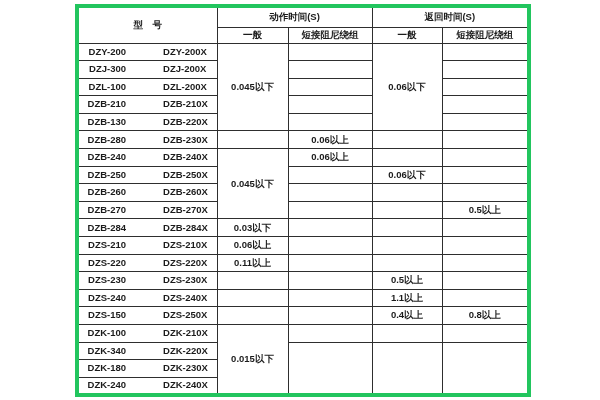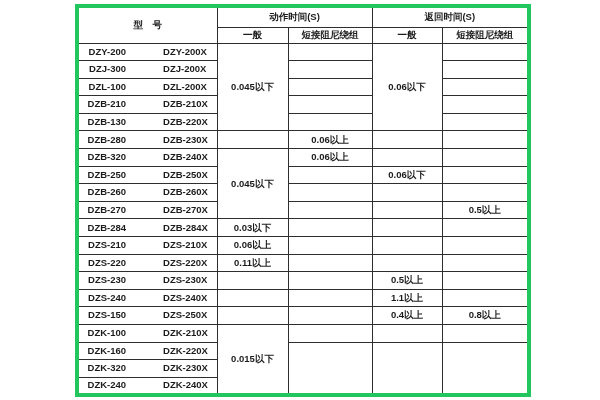--- a/index.html
+++ b/index.html
@@ -118,21 +118,21 @@
         </td>
       <td></td>
       <td>0.06以上</td>
       <td></td>
       <td></td>
     </tr>
 
     <tr class="d">
       <td>
           <span class="model-pair">
-            <span>DZB-320</span>
+            <span>DZB-240</span>
             <span>DZB-240X</span>
           </span>
         </td>
       <td rowspan="4">0.045以下</td>
       <td>0.06以上</td>
       <td></td>
       <td></td>
     </tr>
 
     <tr class="d">
@@ -258,33 +258,33 @@
         </td>
       <td rowspan="4">0.015以下</td>
       <td></td>
       <td></td>
       <td></td>
     </tr>
 
     <tr class="d">
       <td>
           <span class="model-pair">
-            <span>DZK-160</span>
+            <span>DZK-340</span>
             <span>DZK-220X</span>
           </span>
         </td>
       <td rowspan="3"></td>
       <td rowspan="3"></td>
       <td rowspan="3"></td>
     </tr>
 
     <tr class="d">
       <td>
           <span class="model-pair">
-            <span>DZK-320</span>
+            <span>DZK-180</span>
             <span>DZK-230X</span>
           </span>
         </td>
     </tr>
 
     <tr class="d">
       <td>
           <span class="model-pair">
             <span>DZK-240</span>
             <span>DZK-240X</span>

